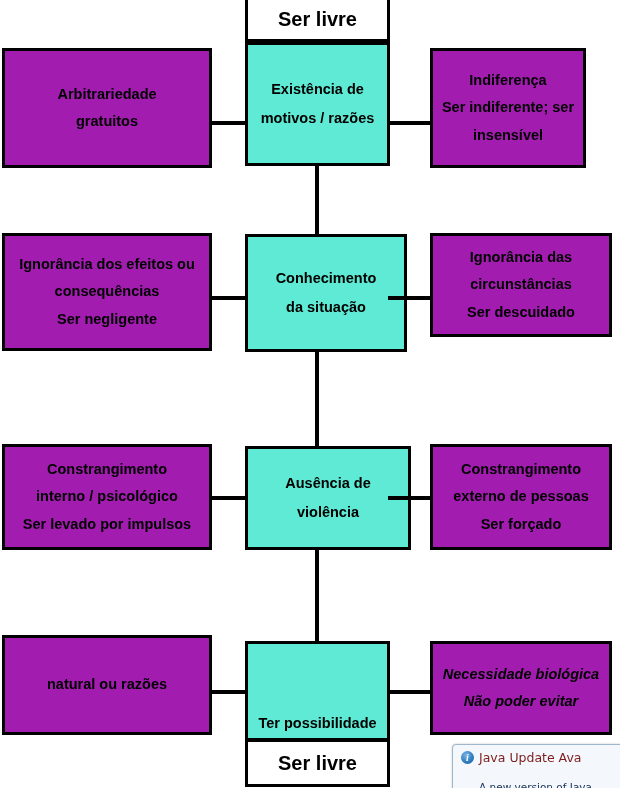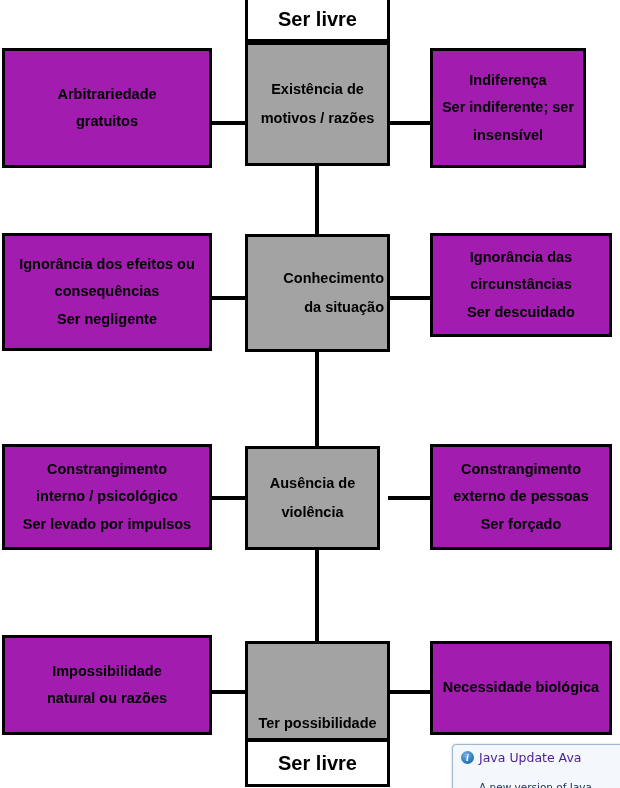--- a/index.html
+++ b/index.html
@@ -46,21 +46,21 @@
 
   
   .side {
     background: #a21caf;
     font-size: 14.5px;
   }
   .side .line { margin: 6px 0; }
 
   
   .center {
-    background: #a3a3a3;
+    background: #5eead4;
     font-size: 14.5px;
   }
   .center .line { margin: 7px 0; }
 
   
   .terminal {
     background: #ffffff;
     font-size: 20px;
   }
 
@@ -104,21 +104,21 @@
     background: radial-gradient(circle at 40% 32%, #7fb4e6 0%, #2f7ec1 55%, #1b5c99 100%);
     color: #ffffff;
     font-size: 10px;
     font-weight: bold;
     font-style: italic;
     line-height: 13px;
     text-align: center;
     font-family: "Liberation Serif", serif;
   }
   .jp-title {
-    color: #4c1d95;
+    color: #7f1d1d;
     font-size: 12.5px;
     white-space: nowrap;
   }
   .jp-body {
     margin-top: 16px;
     padding-left: 18px;
     color: #16315b;
     font-size: 10.5px;
     line-height: 1.25;
     white-space: nowrap;
@@ -153,21 +153,21 @@
   <div class="conn conn-h" style="left:388px; top:121px; width:44px;"></div>
 
   <div class="conn conn-v" style="left:315px; top:164px; height:72px;"></div>
 
   <div class="box side" style="left:2px; top:233px; width:210px; height:118px;">
     <span class="line">Ignorância dos efeitos ou</span>
     <span class="line">consequências</span>
     <span class="line">Ser negligente</span>
   </div>
 
-  <div class="box center" style="left:245px; top:234px; width:145px; height:118px;text-align:right;">
+  <div class="box center" style="left:245px; top:234px; width:162px; height:118px;">
     <span class="line">Conhecimento</span>
     <span class="line">da situação</span>
   </div>
 
   <div class="box side" style="left:430px; top:233px; width:182px; height:104px;">
     <span class="line">Ignorância das</span>
     <span class="line">circunstâncias</span>
     <span class="line">Ser descuidado</span>
   </div>
 
@@ -175,47 +175,47 @@
   <div class="conn conn-h" style="left:388px; top:296px; width:44px;"></div>
 
   <div class="conn conn-v" style="left:315px; top:350px; height:98px;"></div>
 
   <div class="box side" style="left:2px; top:444px; width:210px; height:106px;">
     <span class="line">Constrangimento</span>
     <span class="line">interno / psicológico</span>
     <span class="line">Ser levado por impulsos</span>
   </div>
 
-  <div class="box center" style="left:245px; top:446px; width:135px; height:104px;">
+  <div class="box center" style="left:245px; top:446px; width:166px; height:104px;">
     <span class="line">Ausência de</span>
     <span class="line">violência</span>
   </div>
 
   <div class="box side" style="left:430px; top:444px; width:182px; height:106px;">
     <span class="line">Constrangimento</span>
     <span class="line">externo de pessoas</span>
     <span class="line">Ser forçado</span>
   </div>
 
   <div class="conn conn-h" style="left:211px; top:496px; width:36px;"></div>
   <div class="conn conn-h" style="left:388px; top:496px; width:44px;"></div>
 
   <div class="conn conn-v" style="left:315px; top:548px; height:96px;"></div>
 
   <div class="box side" style="left:2px; top:635px; width:210px; height:100px;">
-    <span class="line">Impossibilidade</span>
     <span class="line">natural ou razões</span>
   </div>
 
   <div class="box center" style="left:245px; top:641px; width:145px; height:100px;justify-content:flex-end;">
     <span class="line">Ter possibilidade</span>
   </div>
 
-  <div class="box side" style="left:430px; top:641px; width:182px; height:94px;">
+  <div class="box side" style="left:430px; top:641px; width:182px; height:94px;font-style:italic;">
     <span class="line">Necessidade biológica</span>
+    <span class="line">Não poder evitar</span>
   </div>
 
   <div class="conn conn-h" style="left:211px; top:690px; width:36px;"></div>
   <div class="conn conn-h" style="left:388px; top:690px; width:44px;"></div>
 
   <div class="box terminal" style="left:245px; top:739px; width:145px; height:48px;">
     <span class="line">Ser livre</span>
   </div>
 
 </div>

